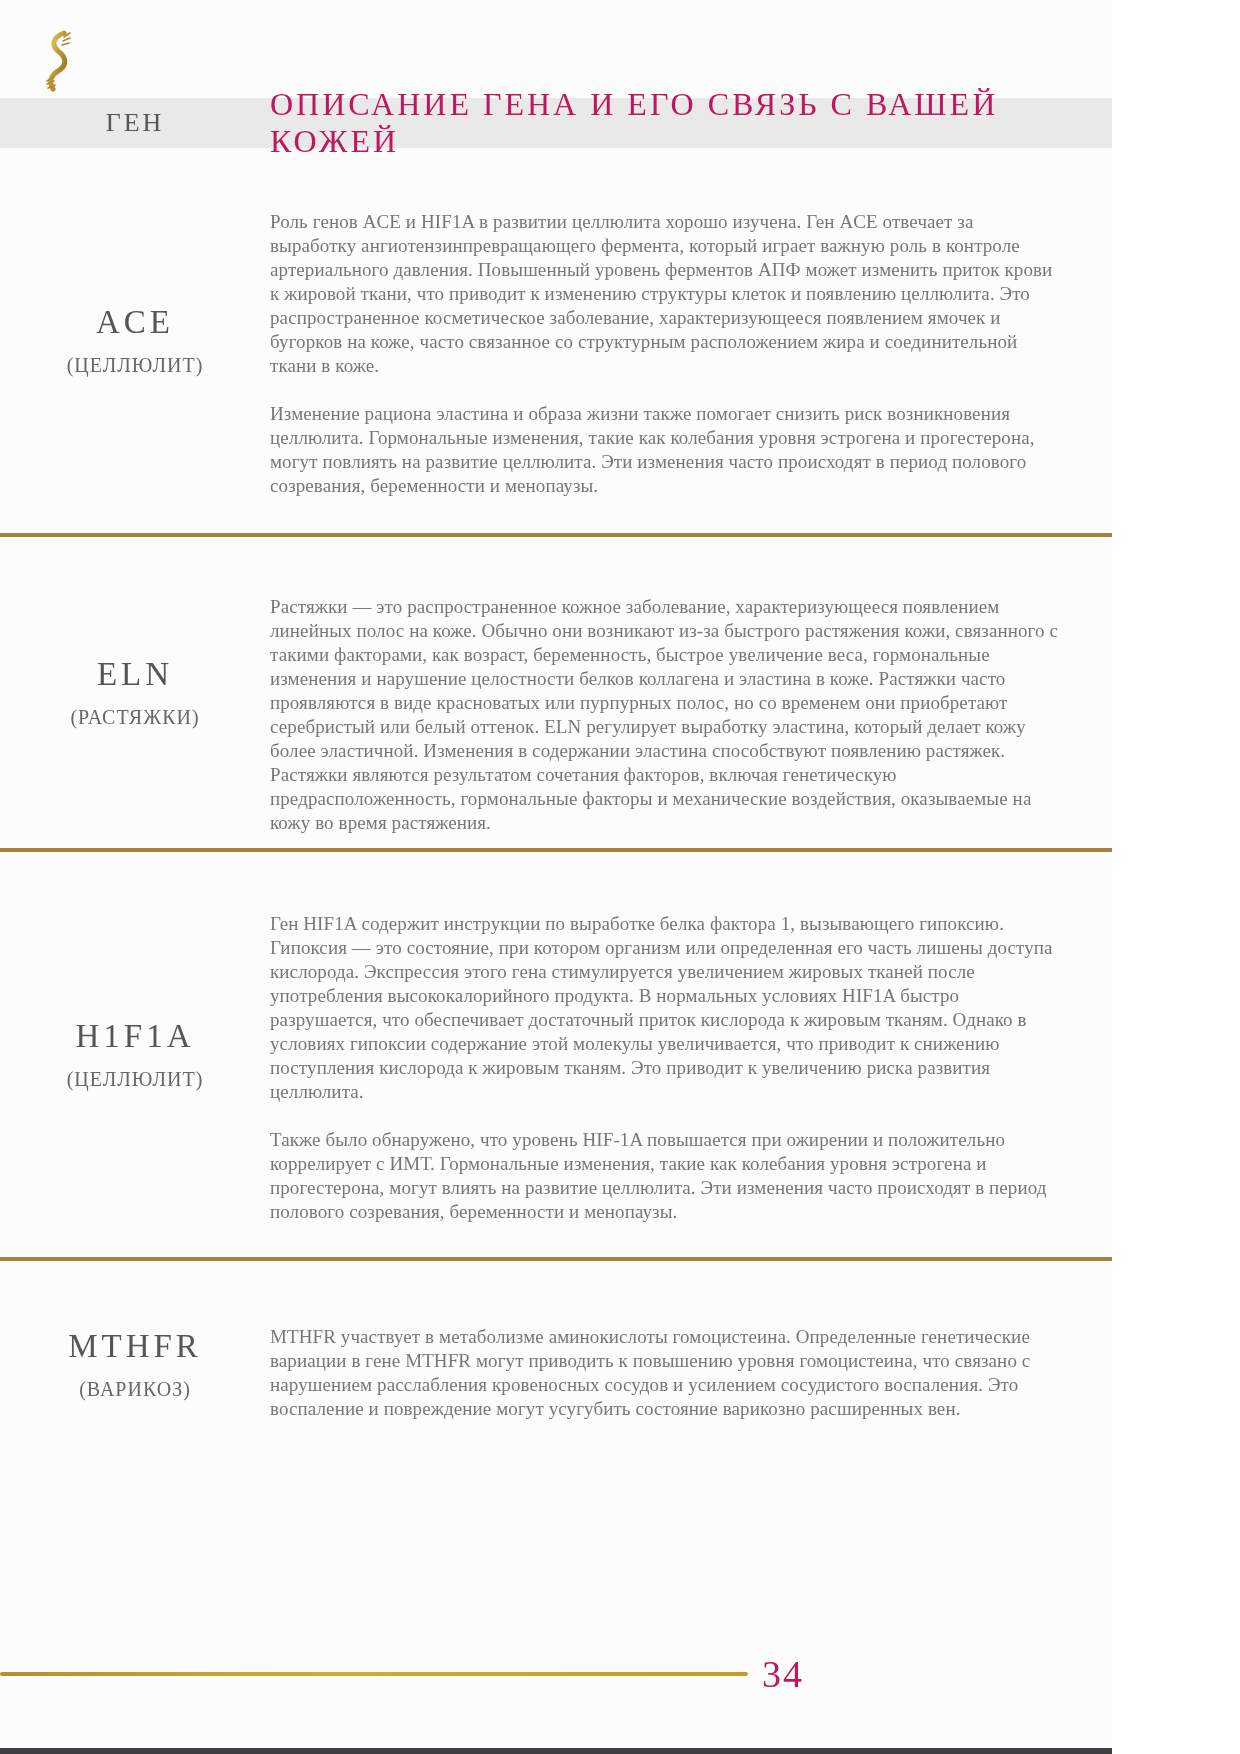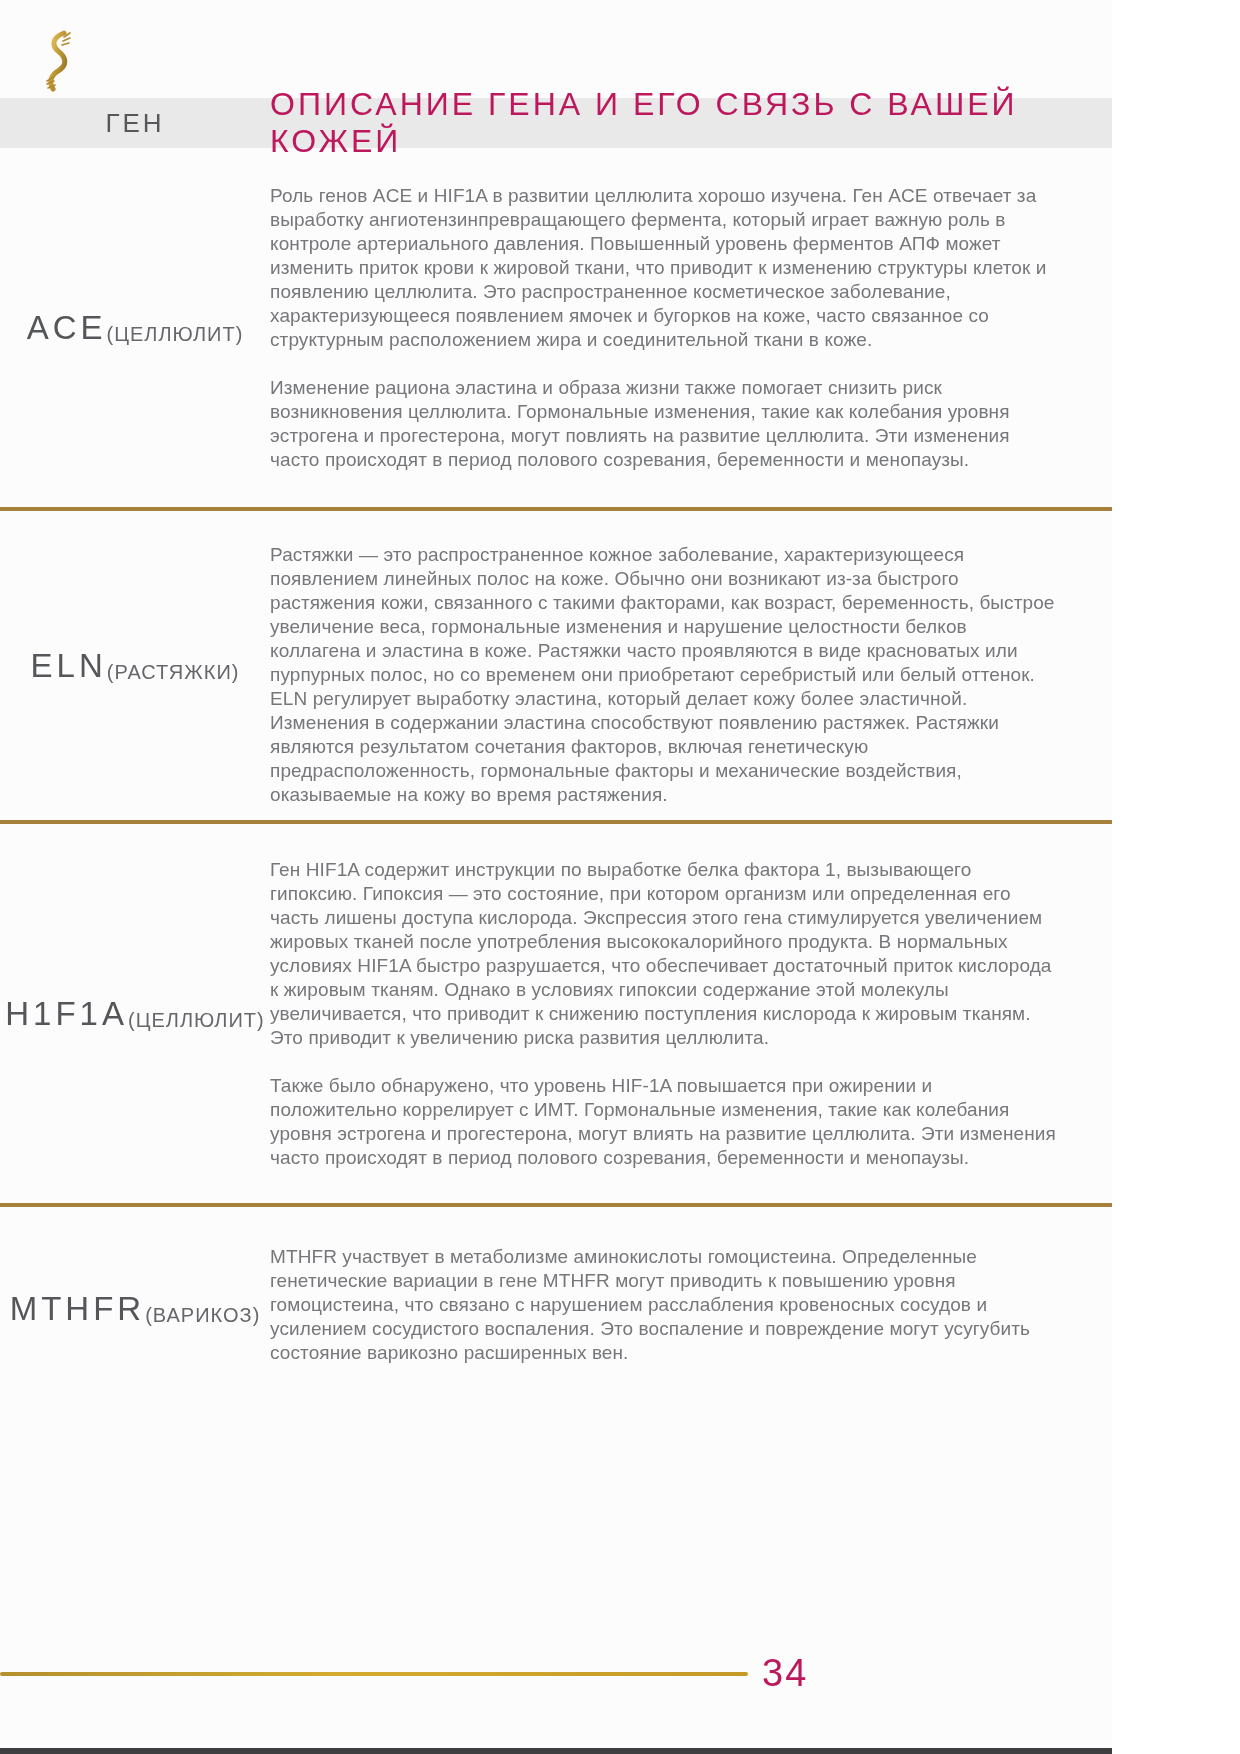--- a/index.html
+++ b/index.html
@@ -3,21 +3,21 @@
 <meta charset="utf-8">
 <style>
   * { box-sizing: border-box; }
   html, body { margin: 0; padding: 0; background: #ffffff; }
   .page {
     position: relative;
     width: 1112px;
     height: 1754px;
     background: #FCFCFC;
     overflow: hidden;
-    font-family: Liberation Sans, sans-serif;
+    font-family: Liberation Serif, serif;
   }
   .logo { position: absolute; top: 30px; left: 44px; }
 
   .header-band {
     position: absolute;
     top: 98px; left: 0;
     width: 100%; height: 50px;
     background: #E9E9E9;
     display: flex;
     align-items: center;
@@ -37,39 +37,39 @@
     font-weight: 400;
   }
 
   .rows { position: absolute; top: 148px; left: 0; width: 100%; }
   .row { display: flex; border-bottom: 4px solid #A5813C; }
   .row-4 { border-bottom: none; }
 
   .gene-cell {
     width: 270px; flex: 0 0 270px;
     display: flex;
-    flex-direction: row;
+    flex-direction: column;
     align-items: center;
     justify-content: center;
   }
   .gene-name {
     font-size: 33px;
     letter-spacing: 4px;
     color: #55565A;
     font-weight: 300;
   }
   .gene-condition {
     margin-top: 13px;
     font-size: 20px;
     letter-spacing: 1px;
     color: #66676B;
     font-weight: 300;
   }
 
-  .desc-cell { width: 790px; flex: 0 0 790px; }
+  .desc-cell { width: 790px; flex: 0 0 790px; margin-top: 26px; }
   .desc-cell p {
     margin: 0 0 24px 0;
     font-size: 19px;
     line-height: 24px;
     letter-spacing: 0.1px;
     color: #76777A;
     font-weight: 300;
   }
   .desc-cell p:last-child { margin-bottom: 0; }
   .row-1 .desc-cell { padding: 36px 0 35px; }

